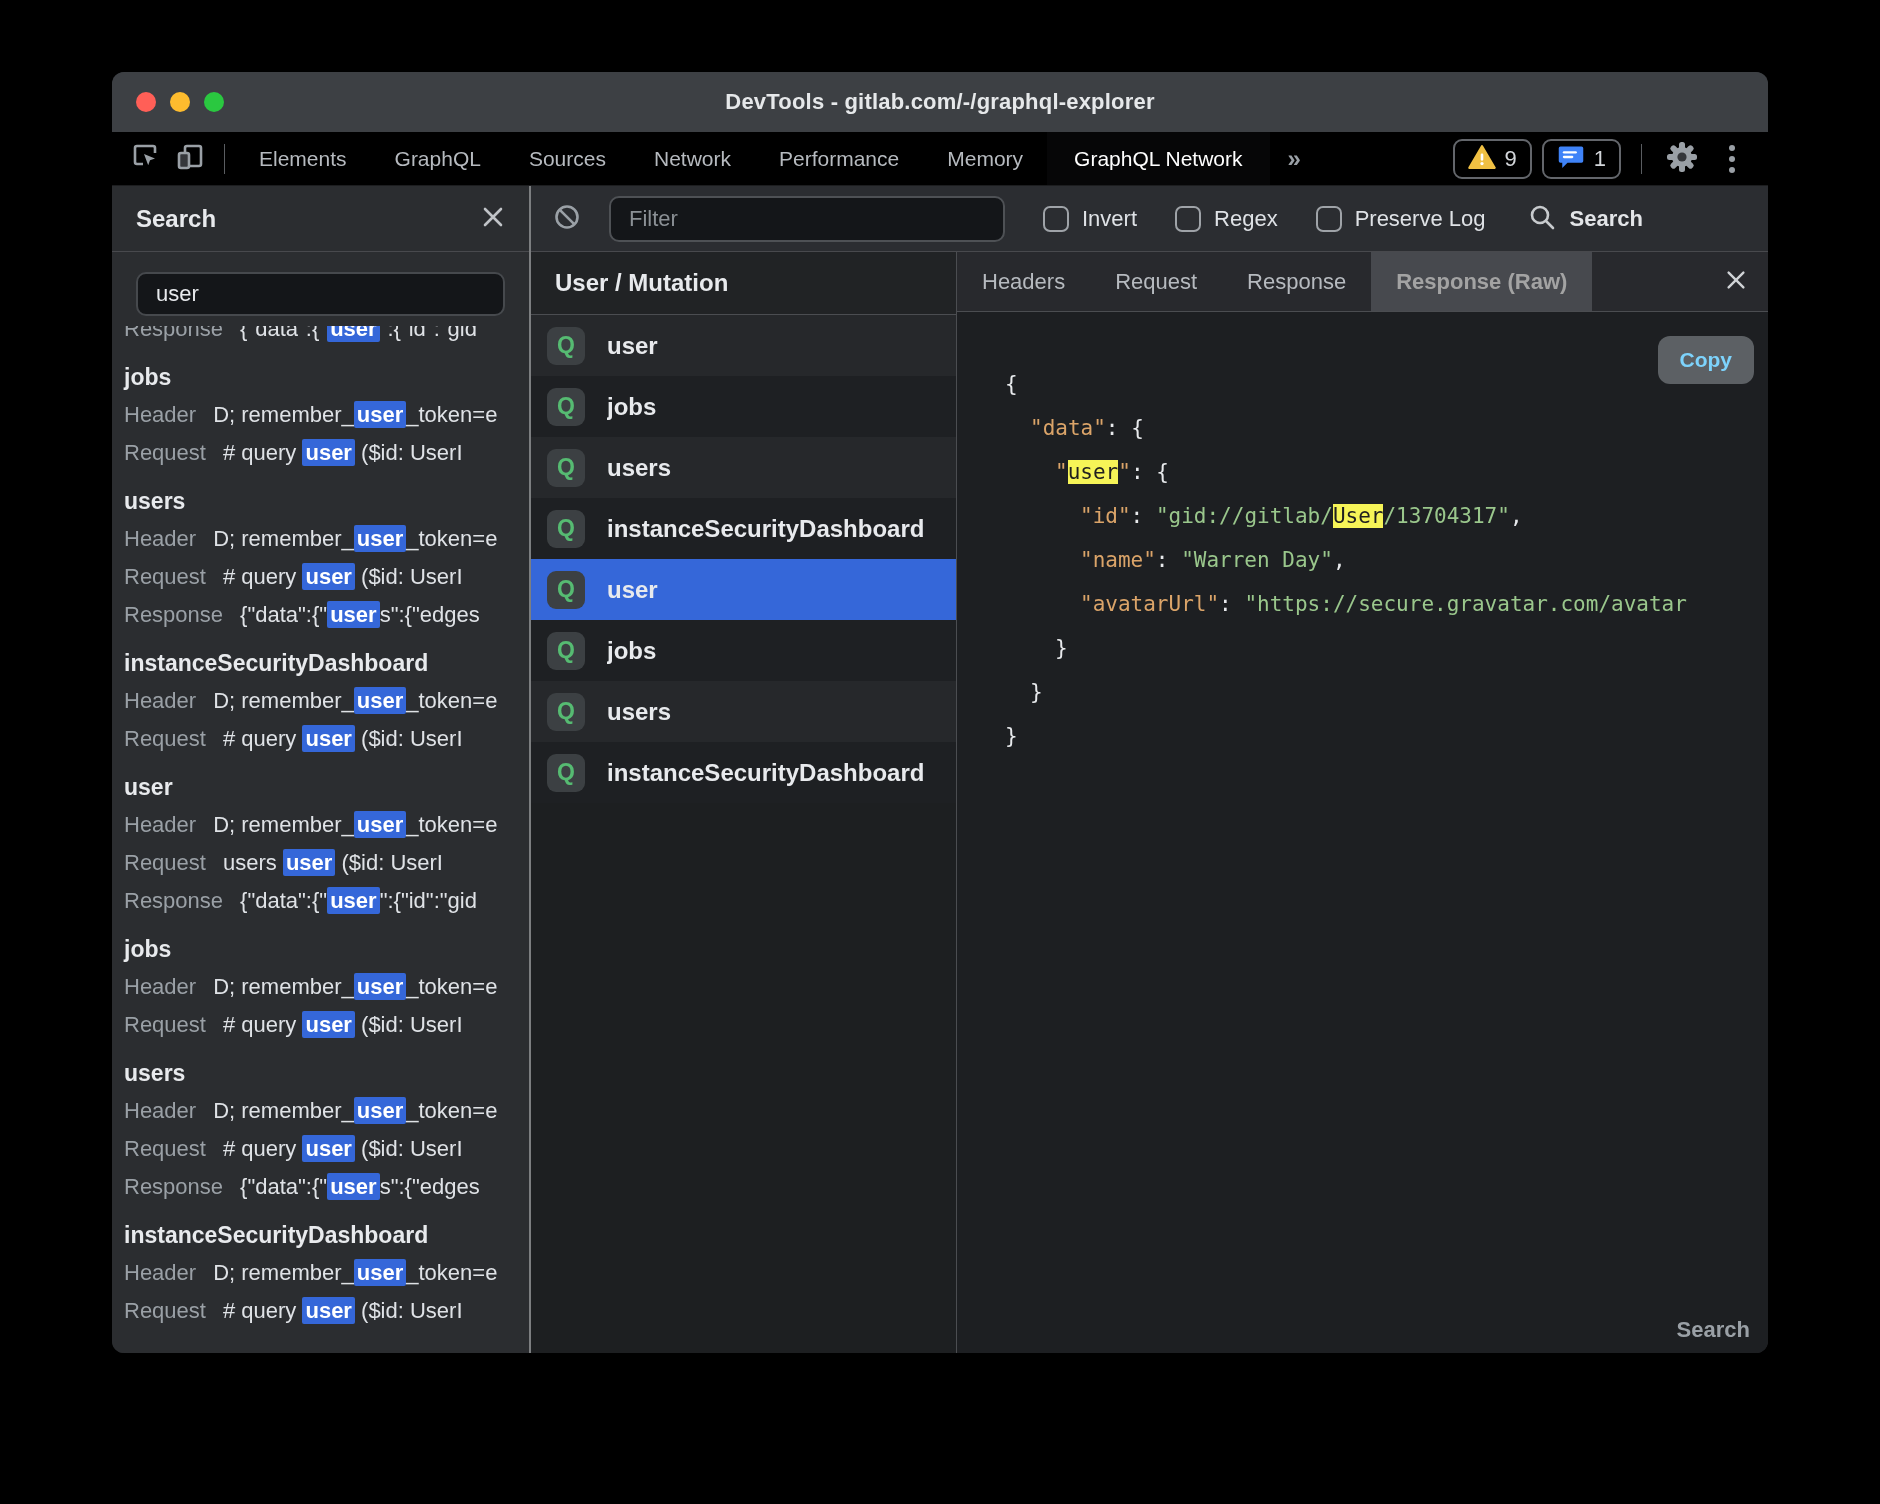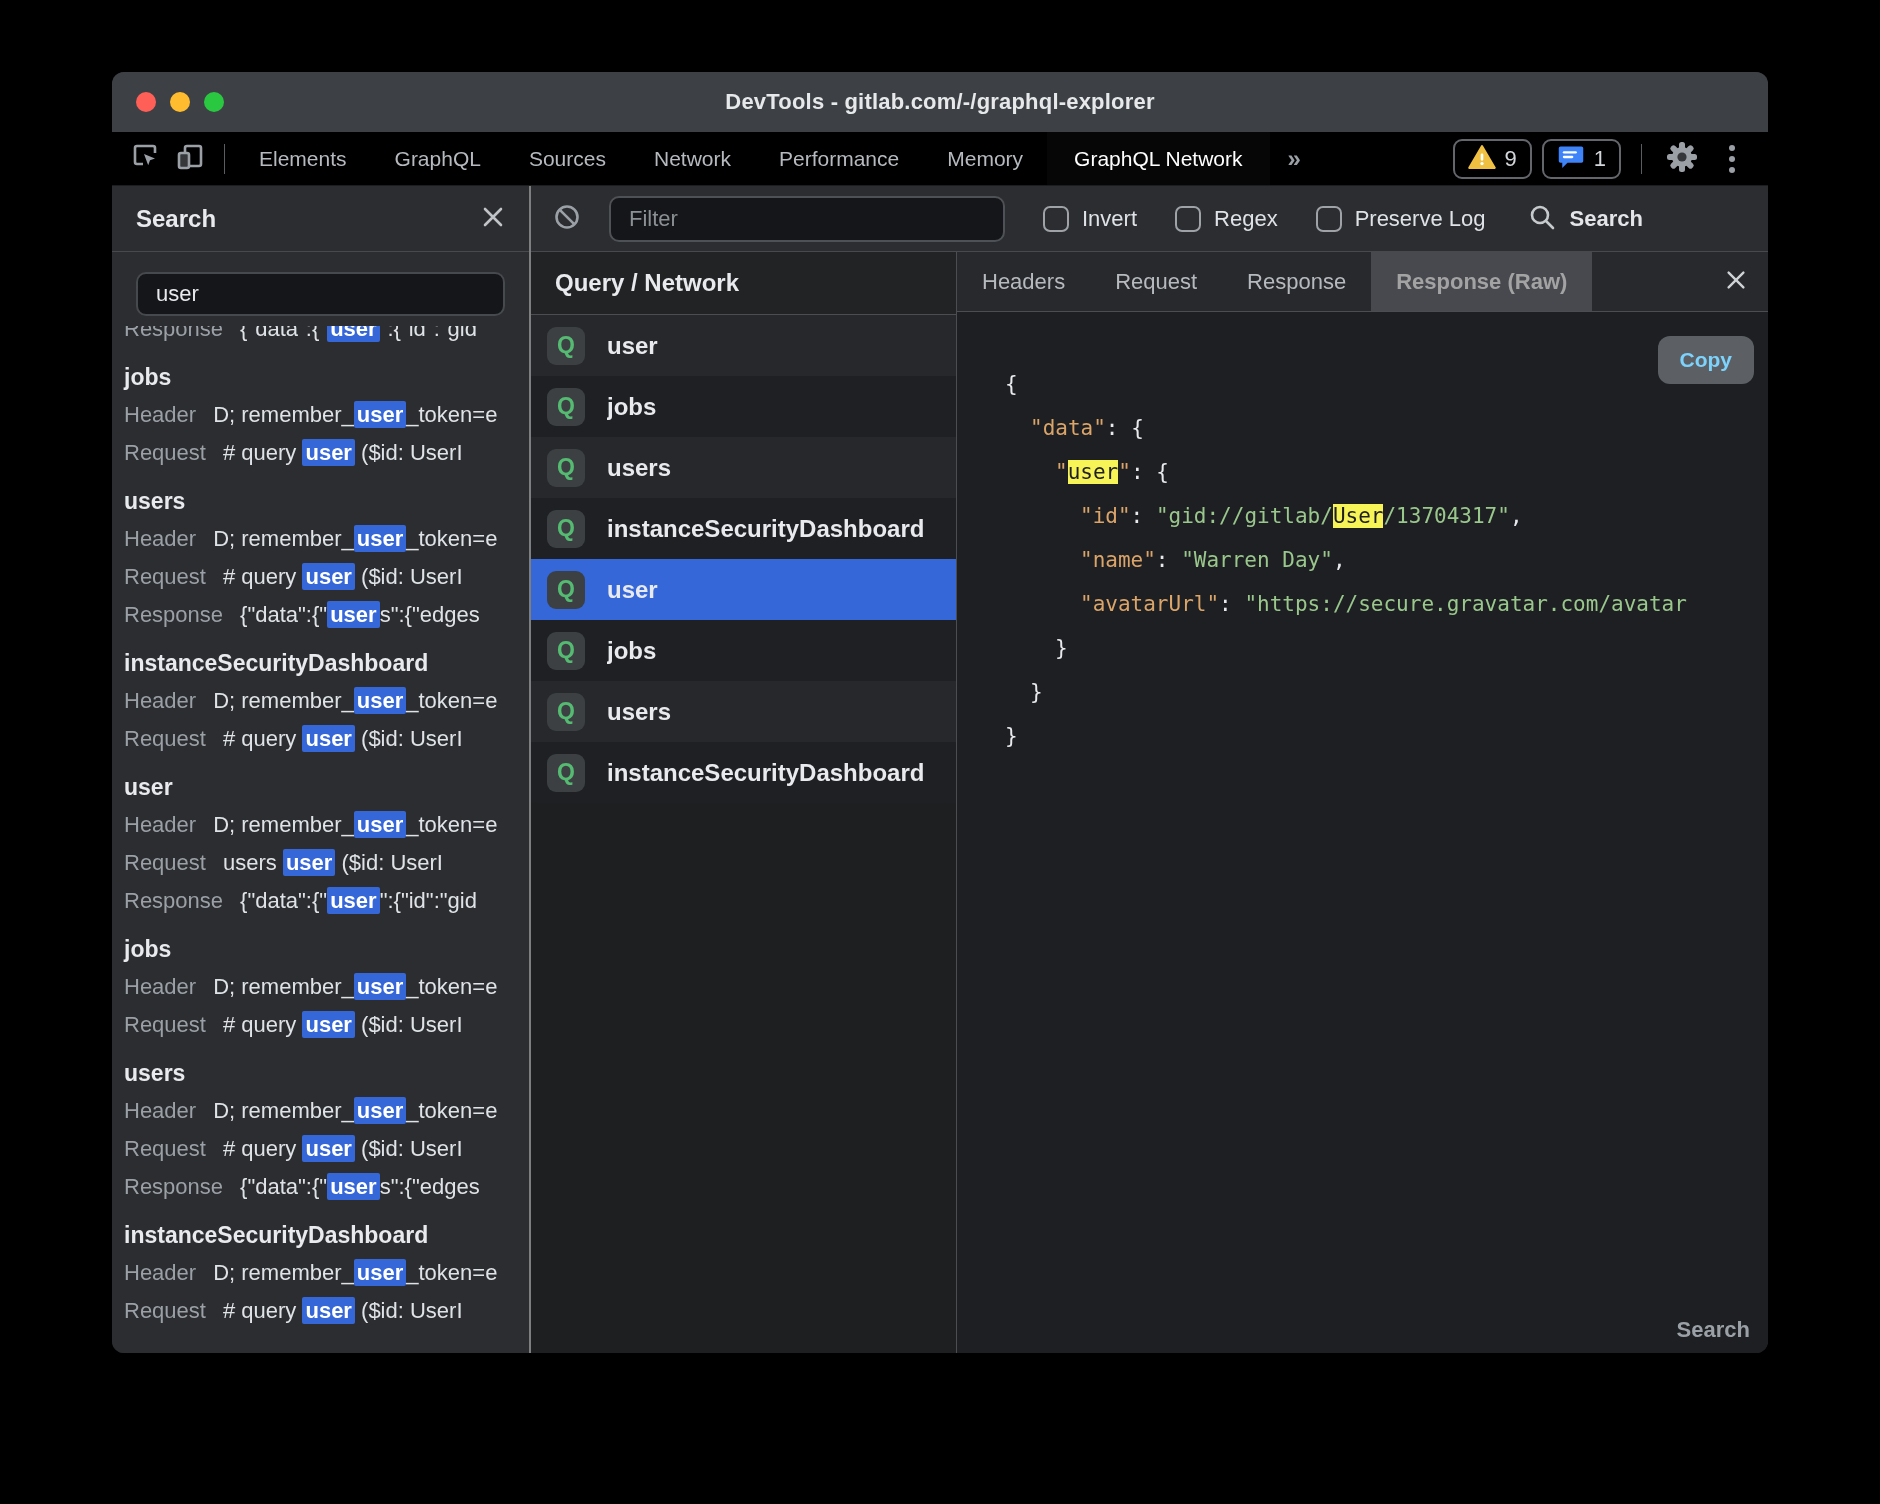--- a/index.html
+++ b/index.html
@@ -266,21 +266,21 @@
               <path d="M19 19 L26 26" stroke="#c7cacd" stroke-width="2.6" stroke-linecap="round"></path>
             </svg>
           </span>
           <span class="lbl">Search</span>
         </div>
       </div>
 
       <div class="panels">
 
         <div class="mid-panel">
-          <div class="mid-head">Query / Network</div>
+          <div class="mid-head">User / Mutation</div>
           <div id="query-list">
               <div class="qrow odd">
                 <div class="qbadge">
                   <span>Q</span>
                 </div>
                 <span class="qlabel">user</span>
               </div>
               <div class="qrow even">
                 <div class="qbadge">
                   <span>Q</span>

